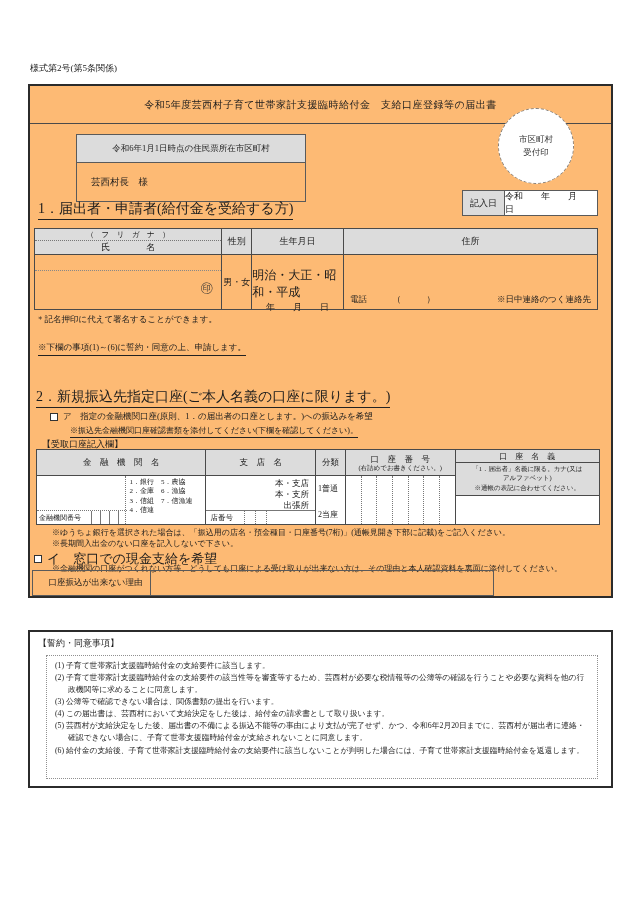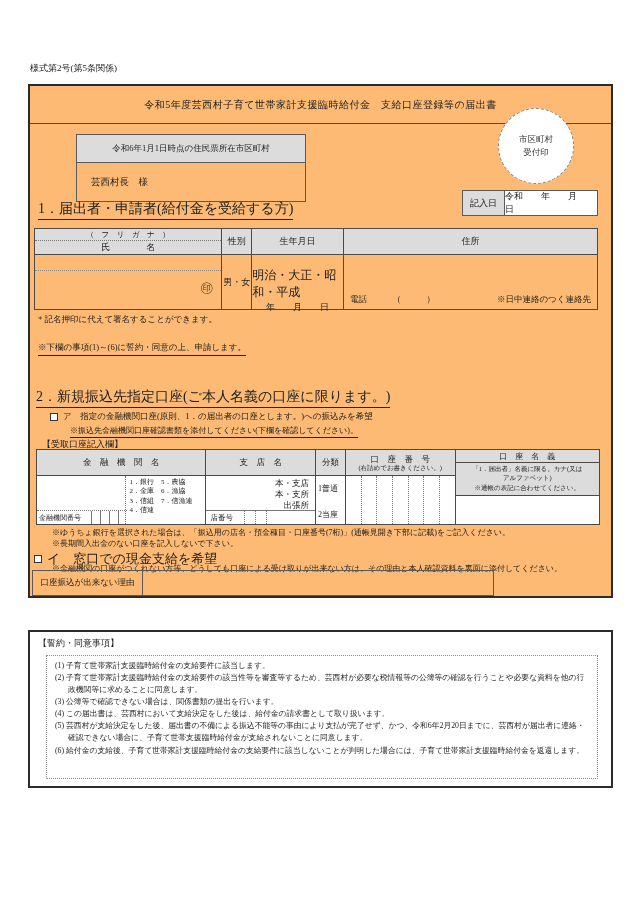--- a/index.html
+++ b/index.html
@@ -143,21 +143,21 @@
   #holder-sub {
     background: #dcdcdc; border-bottom: 1px solid #4a4a4a; flex: none;
     font-size: 6.5px; line-height: 1.45; text-align: center; padding: 1px 2px; height: 33px;
   }
   #holder-body { flex: 1; background: #fff; }
 
   
   #reason-box { left: 2px; top: 484px; width: 462px; height: 26px; border: 1px solid #5a5a5a; display: flex; }
   #reason-box .lbl {
     width: 110px; border-right: 1px solid #5a5a5a; display: flex; align-items: center;
-    justify-content: center; font-size: 8.5px;
+    justify-content: center; font-size: 8.5px; margin-left: 8px;
   }
   #reason-box .val { flex: 1; }
 
   
   #pledge-box { left: 28px; top: 630px; width: 585px; height: 158px; border: 2px solid #2b2b2b; background: #fff; }
   #pledge-heading { position: absolute; left: 8px; top: 5px; font-size: 9px; }
   #pledge-inner {
     position: absolute; left: 16px; top: 23px; width: 552px; height: 124px;
     border: 1px dotted #909090; padding: 4px 8px; font-size: 7.8px; line-height: 1.55;
   }

